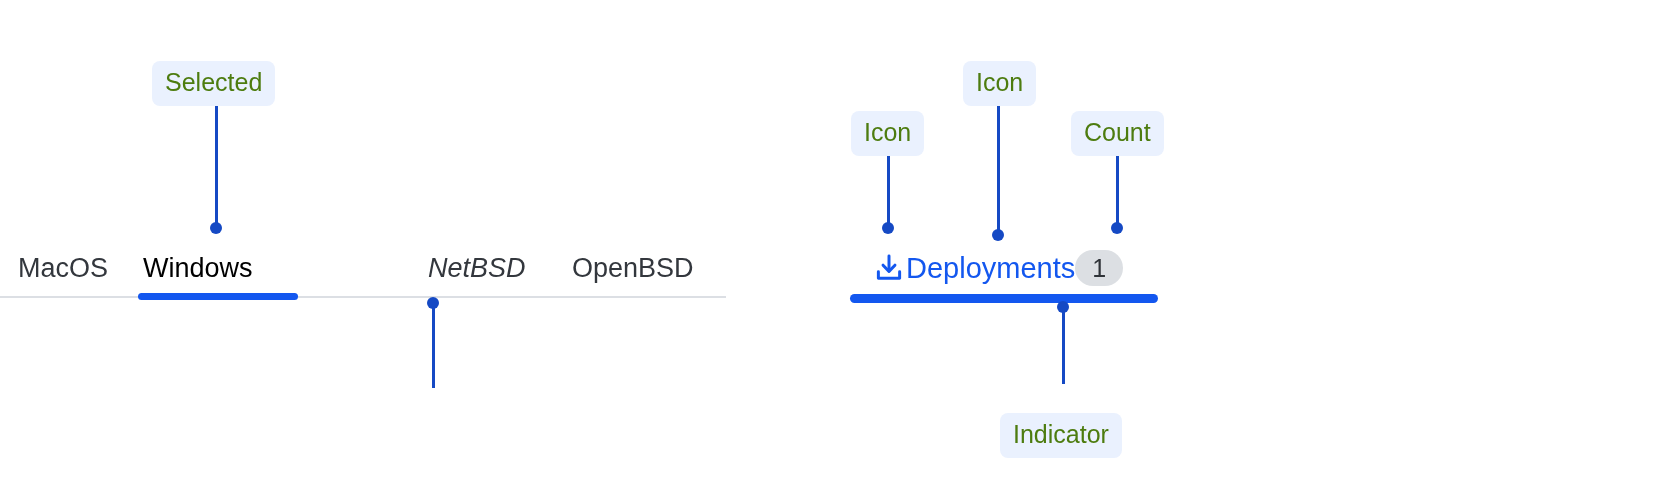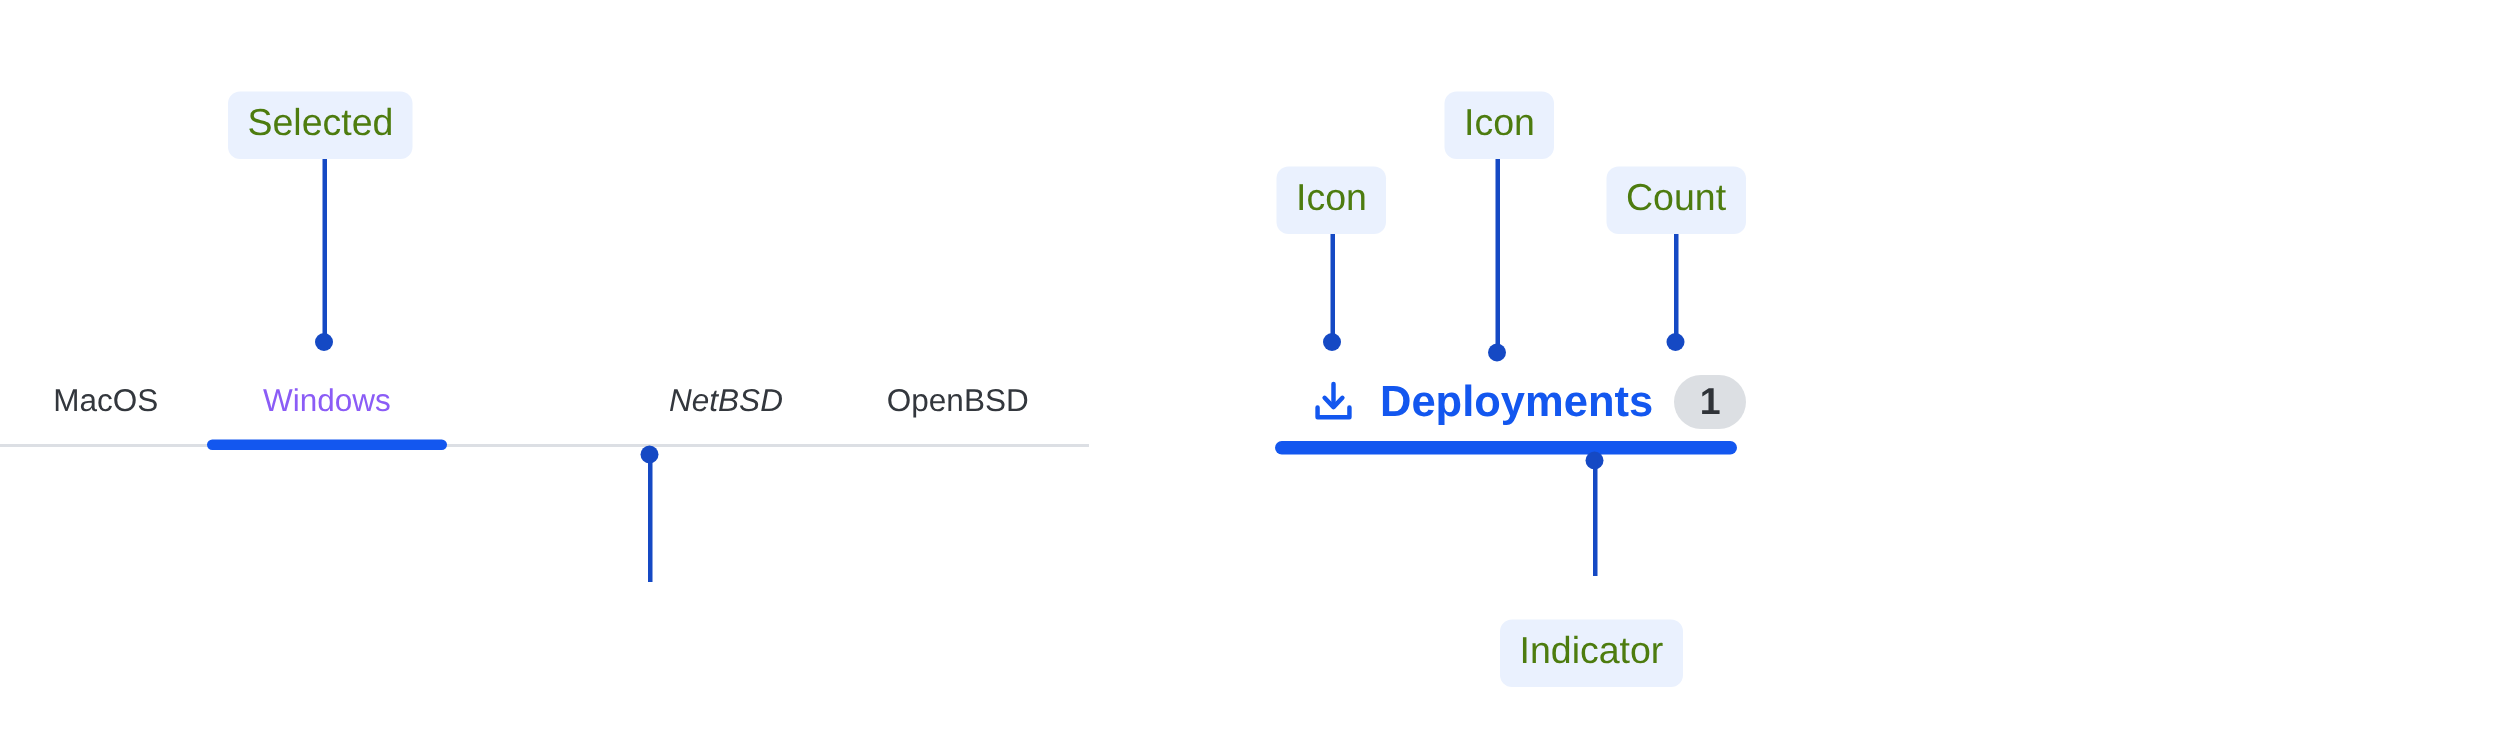--- a/index.html
+++ b/index.html
@@ -63,28 +63,28 @@
     width: 726px;
     height: 2px;
     background: #dcdfe4;
   }
   .tab {
     position: absolute;
     top: 0;
     height: 56px;
     display: flex;
     align-items: center;
-    justify-content: center;
-    font-size: 21px;
+    justify-content: flex-start;
+    font-size: 27px;
     color: #33373d;
     white-space: nowrap;
     font-family: "Liberation Sans", sans-serif;
   }
   .tab.is-selected {
-    color: #8b5cf6;
+    color: #000000;
   }
   .tab-underline {
     position: absolute;
     left: 138px;
     bottom: -2px;
     width: 160px;
     height: 7px;
     border-radius: 4px;
     background: #1357ef;
   }
@@ -97,22 +97,20 @@
     width: 310px;
     height: 58px;
   }
   .rich-tab-inner {
     position: absolute;
     left: 22px;
     top: 0;
     height: 56px;
     display: flex;
     align-items: center;
-    gap: 14px;
-    font-weight: bold;
   }
   .dl-icon {
     display: block;
     width: 34px;
     height: 34px;
     color: #1357ef;
     flex: 0 0 auto;
   }
   .rich-tab-label {
     font-size: 29px;

